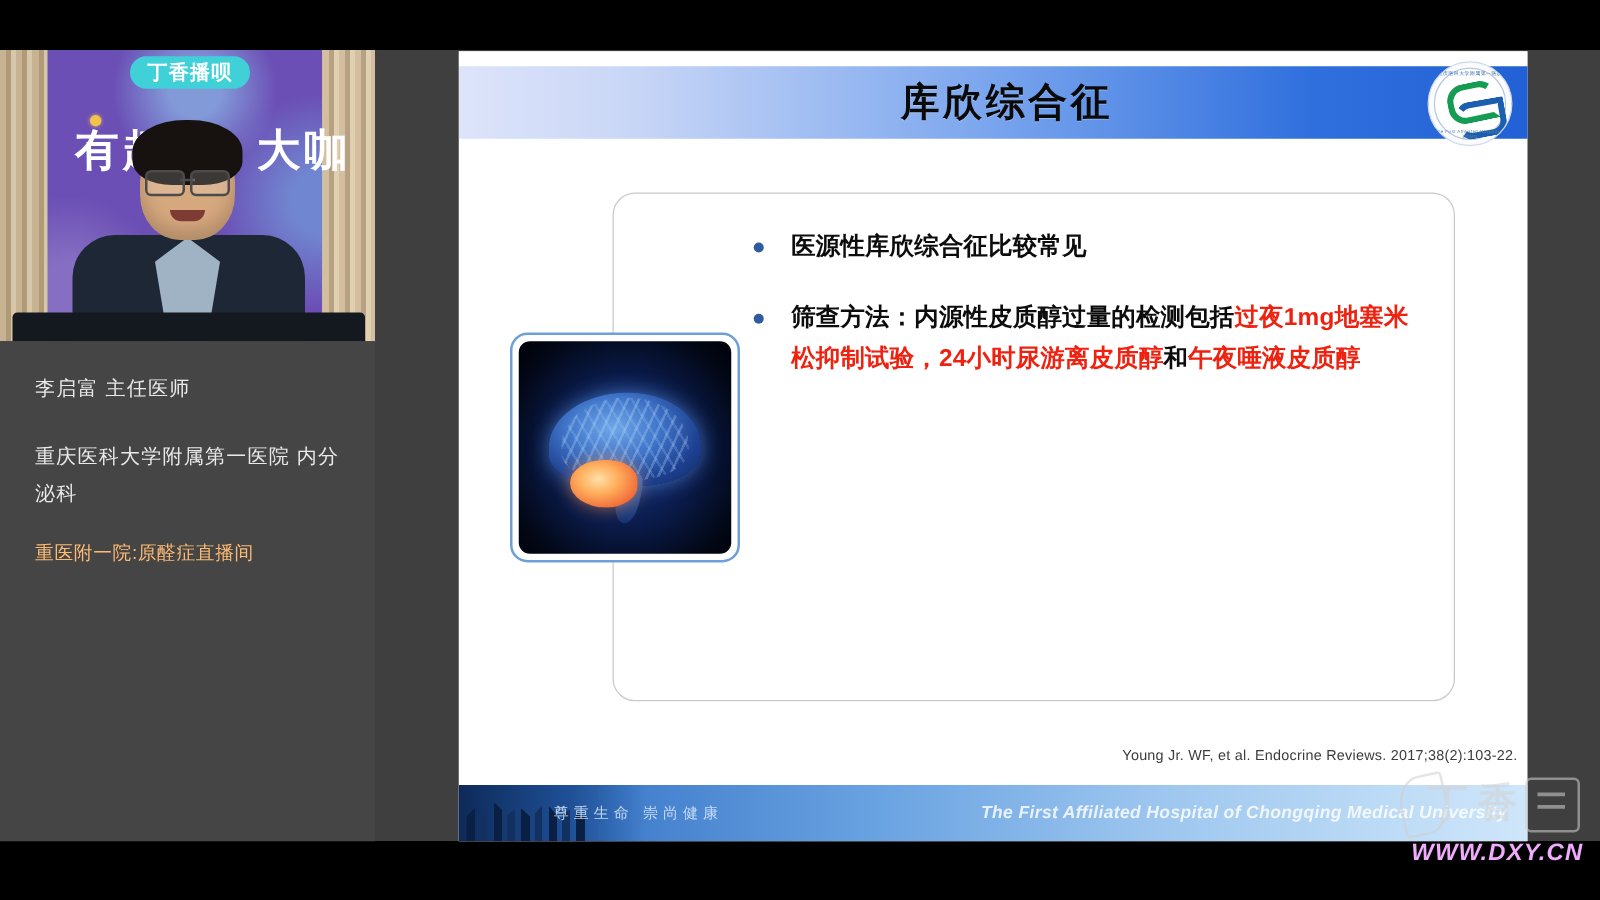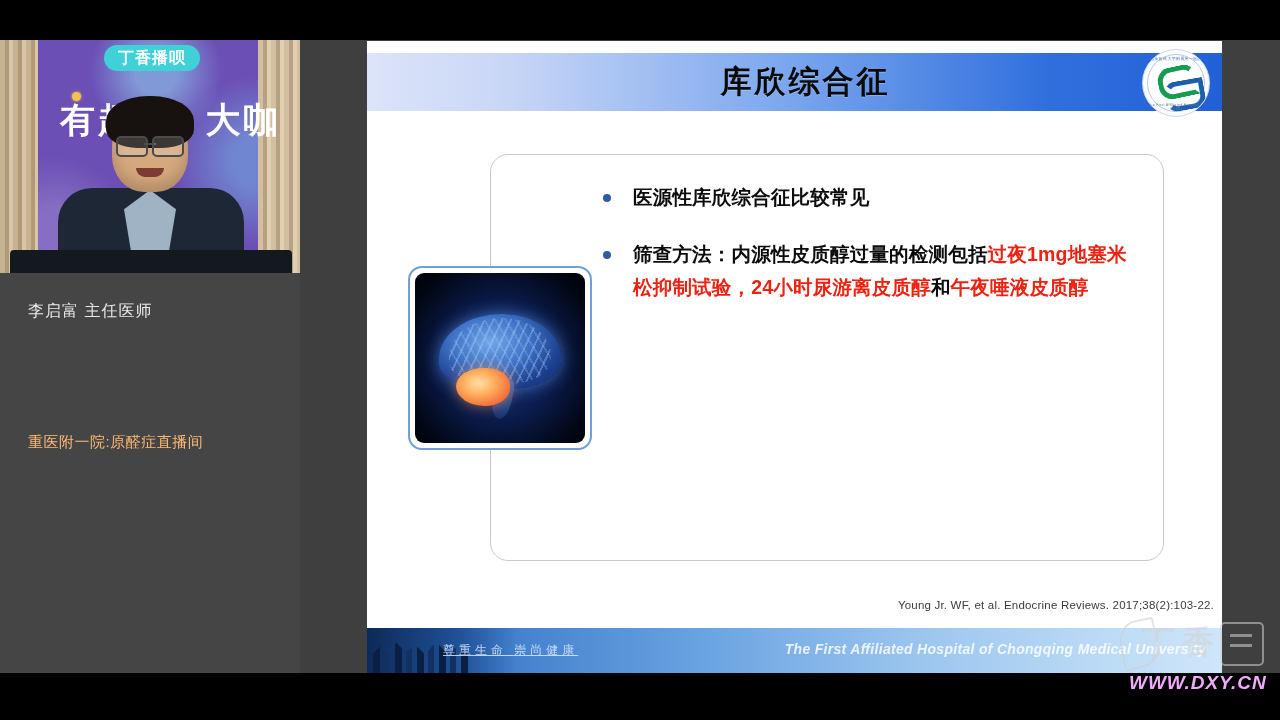--- a/index.html
+++ b/index.html
@@ -105,21 +105,21 @@
   .cite{position:absolute;right:8px;top:558px;font-size:11.5px;color:#3c3c3c;letter-spacing:.2px;}
 
   .footer{position:absolute;left:0;bottom:0;width:100%;height:45px;
     background:linear-gradient(90deg,#1f4f96 0%, #3f7ccb 14%, #6ba4e2 40%, #9ec7ef 66%, #bedcf6 88%, #cfe6fa 100%);
     overflow:hidden;}
   .footer .city{position:absolute;left:0;top:0;width:150px;height:100%;
     background:linear-gradient(90deg,#0d2a58 0%, #1d4d92 55%, rgba(40,100,170,0) 100%);}
   .footer .city:before{content:"";position:absolute;left:6px;bottom:0;width:96px;height:34px;
     background:repeating-linear-gradient(90deg,#0a1f44 0 7px,rgba(0,0,0,0) 7px 11px,#123060 11px 17px,rgba(0,0,0,0) 17px 22px);
     clip-path:polygon(0 42%,8% 20%,16% 46%,24% 10%,34% 38%,44% 18%,54% 44%,66% 8%,76% 40%,88% 24%,100% 46%,100% 100%,0 100%);}
-  .footer .cn{position:absolute;left:76px;top:14px;font-size:12px;color:#d8e8fb;letter-spacing:4px;opacity:.85;text-decoration:underline;}
+  .footer .cn{position:absolute;left:76px;top:14px;font-size:12px;color:#d8e8fb;letter-spacing:4px;opacity:.85;}
   .footer .en{position:absolute;right:16px;top:13px;font-size:14px;font-style:italic;font-weight:bold;
     color:#ffffff;opacity:.82;letter-spacing:.3px;white-space:nowrap;}
 
   
   .wm{position:absolute;left:1120px;top:618px;width:150px;height:48px;opacity:.55;}
   .wm .leaf{position:absolute;left:0;top:2px;width:34px;height:44px;border-radius:50% 8% 50% 8%;
     border:2.5px solid #cfcfcf;transform:rotate(-12deg);}
   .wm .c1{position:absolute;left:22px;top:4px;font-size:32px;color:#d2d2d2;font-weight:bold;line-height:40px;}
   .wm .c2{position:absolute;left:62px;top:4px;font-size:32px;color:#d2d2d2;font-weight:bold;line-height:40px;}
   .wm .box{position:absolute;left:100px;top:4px;width:40px;height:40px;border:2.5px solid #d2d2d2;border-radius:5px;}
@@ -155,20 +155,21 @@
         <i class="l"></i>
         <b></b>
         <i class="r"></i>
       </div>
     <div class="p-mouth"></div>
     <div class="p-tablet"></div>
   </div>
 
   <div class="info">
     <div class="line1">李启富  主任医师</div>
+    <div class="line2">重庆医科大学附属第一医院  内分泌科</div>
     <div class="line3">重医附一院:原醛症直播间</div>
   </div>
 
   <div class="slide">
     <div class="slide-top-white"></div>
 
     <div class="title-band">
       <div class="ttl">库欣综合征</div>
     </div>
 

